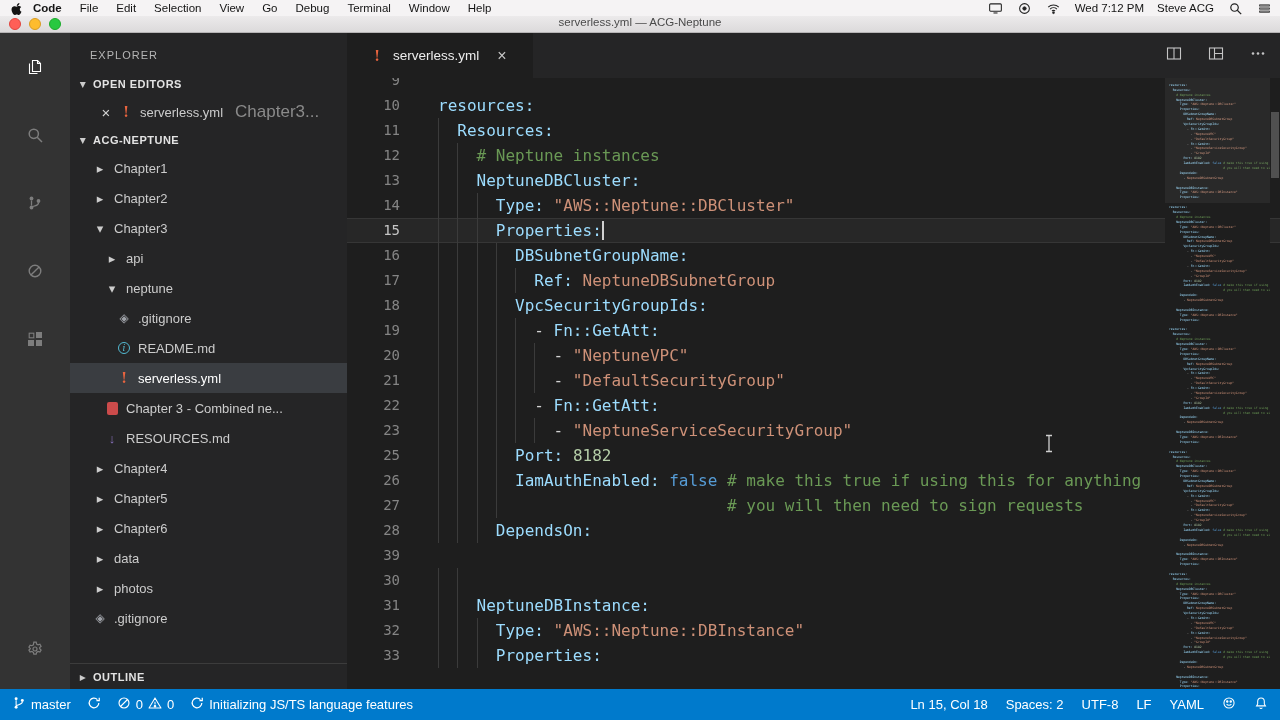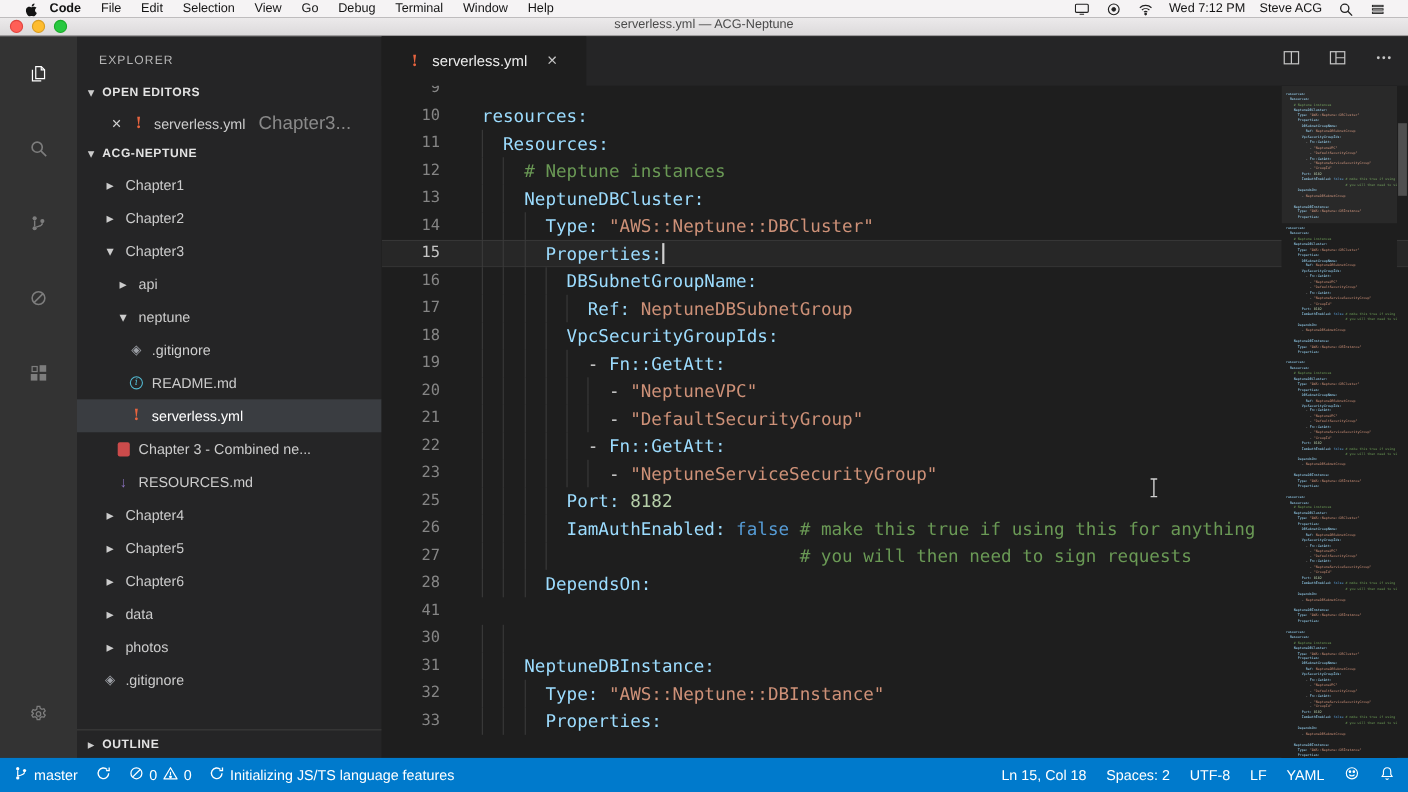--- a/index.html
+++ b/index.html
@@ -1,21 +1,21 @@
 <!DOCTYPE html>
 <html><head>
 <meta charset="utf-8">
 <style>
 *{margin:0;padding:0;box-sizing:border-box}
 html,body{width:1280px;height:720px;overflow:hidden;background:#1e1e1e;font-family:"Liberation Sans",sans-serif}
 body{display:flex;flex-direction:column}
 .icon{display:inline-flex;align-items:center;justify-content:center;width:16px;height:16px;flex:none}
 .icon svg{width:14px;height:14px}
 
-.menubar{height:16px;background:#f5f3f4;display:flex;align-items:center;padding:0 20px;font-size:11.5px;color:#141414;flex:none}
+.menubar{height:16px;background:#f5f3f4;display:flex;align-items:center;padding:0 8px;font-size:11.5px;color:#141414;flex:none}
 .menubar .apple svg{width:11px;height:13px;fill:#141414}
 .mi{padding:0 9px;white-space:nowrap}
 .app-name{font-weight:700;padding:0 9px}
 .menu-items{display:flex}
 .mb-right{margin-left:auto;display:flex;align-items:center;gap:13px}
 .mb-btn{display:inline-flex;align-items:center;color:#222}
 .mb-btn svg{width:13px;height:13px;stroke:#222;fill:none}
 .mb-clock,.mb-user{white-space:nowrap}
 
 .titlebar{height:17px;background:linear-gradient(#eceaeb,#dcdadb);border-bottom:1px solid #b6b4b5;display:flex;align-items:flex-start;justify-content:center;font-size:11.5px;color:#4a4a4a;position:relative;flex:none}
@@ -452,21 +452,21 @@
           </div>
           <div class="cl">
             <div class="ln">27</div>
             <div class="ct"><i class="gd" style="left:0ch"></i><i class="gd" style="left:2ch"></i><i class="gd" style="left:4ch"></i><i class="gd" style="left:6ch"></i><span class="tk-d">                              </span><span class="tk-c"># you will then need to sign requests</span></div>
           </div>
           <div class="cl">
             <div class="ln">28</div>
             <div class="ct"><i class="gd" style="left:0ch"></i><i class="gd" style="left:2ch"></i><i class="gd" style="left:4ch"></i><span class="tk-d">      </span><span class="tk-k">DependsOn:</span></div>
           </div>
           <div class="cl">
-            <div class="ln">41</div>
+            <div class="ln">39</div>
           </div>
           <div class="cl">
             <div class="ln">30</div>
             <div class="ct"><i class="gd" style="left:0ch"></i><i class="gd" style="left:2ch"></i><span class="tk-d"></span></div>
           </div>
           <div class="cl">
             <div class="ln">31</div>
             <div class="ct"><i class="gd" style="left:0ch"></i><i class="gd" style="left:2ch"></i><span class="tk-d">    </span><span class="tk-k">NeptuneDBInstance:</span></div>
           </div>
           <div class="cl">

